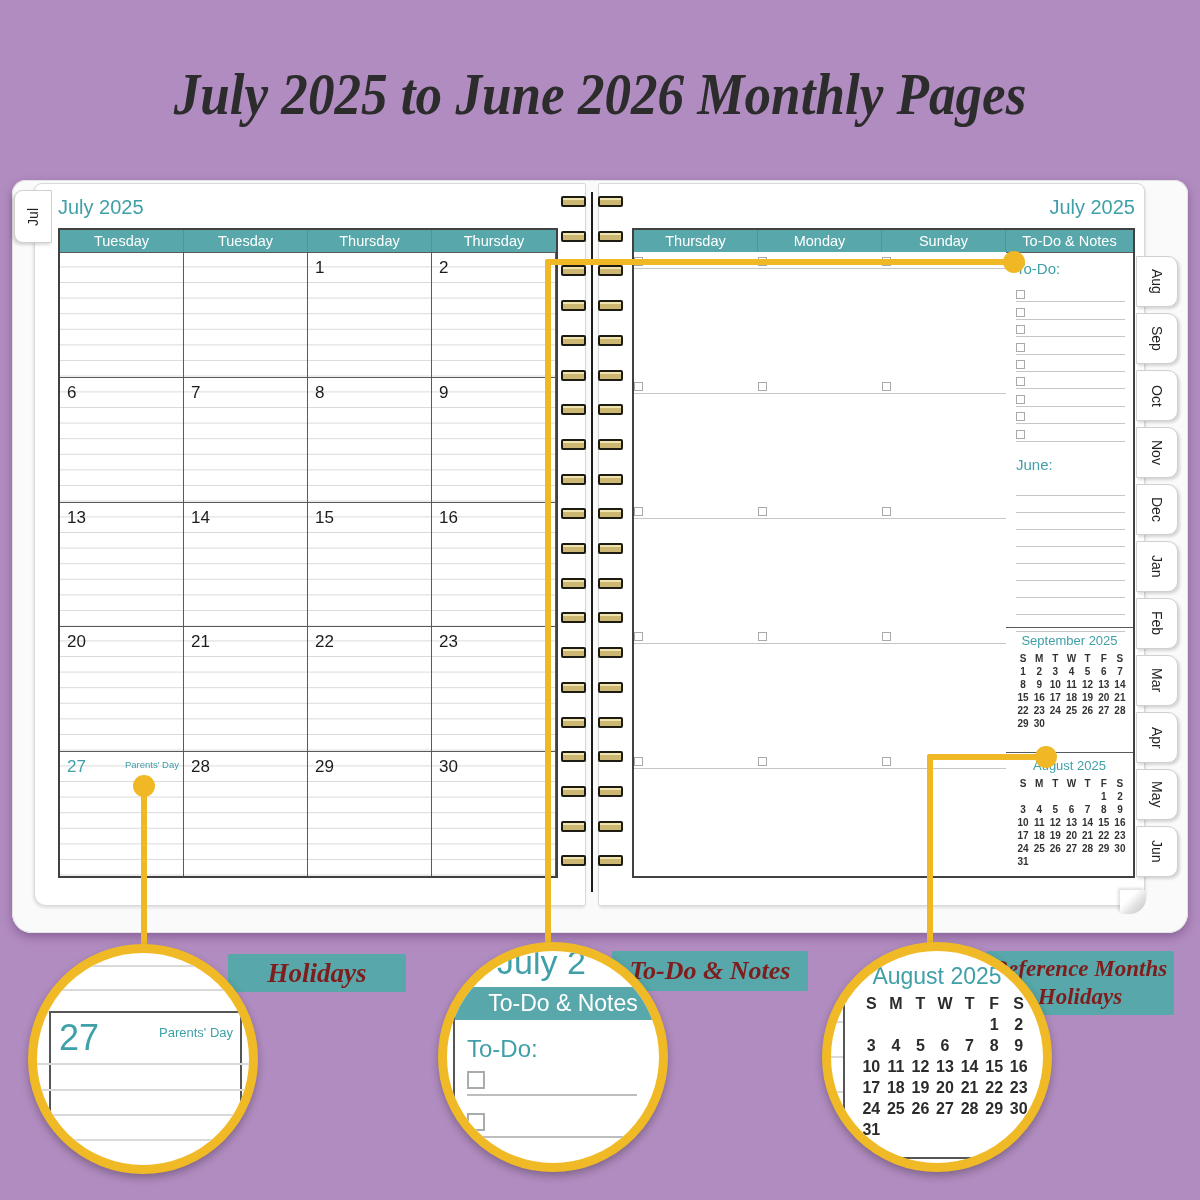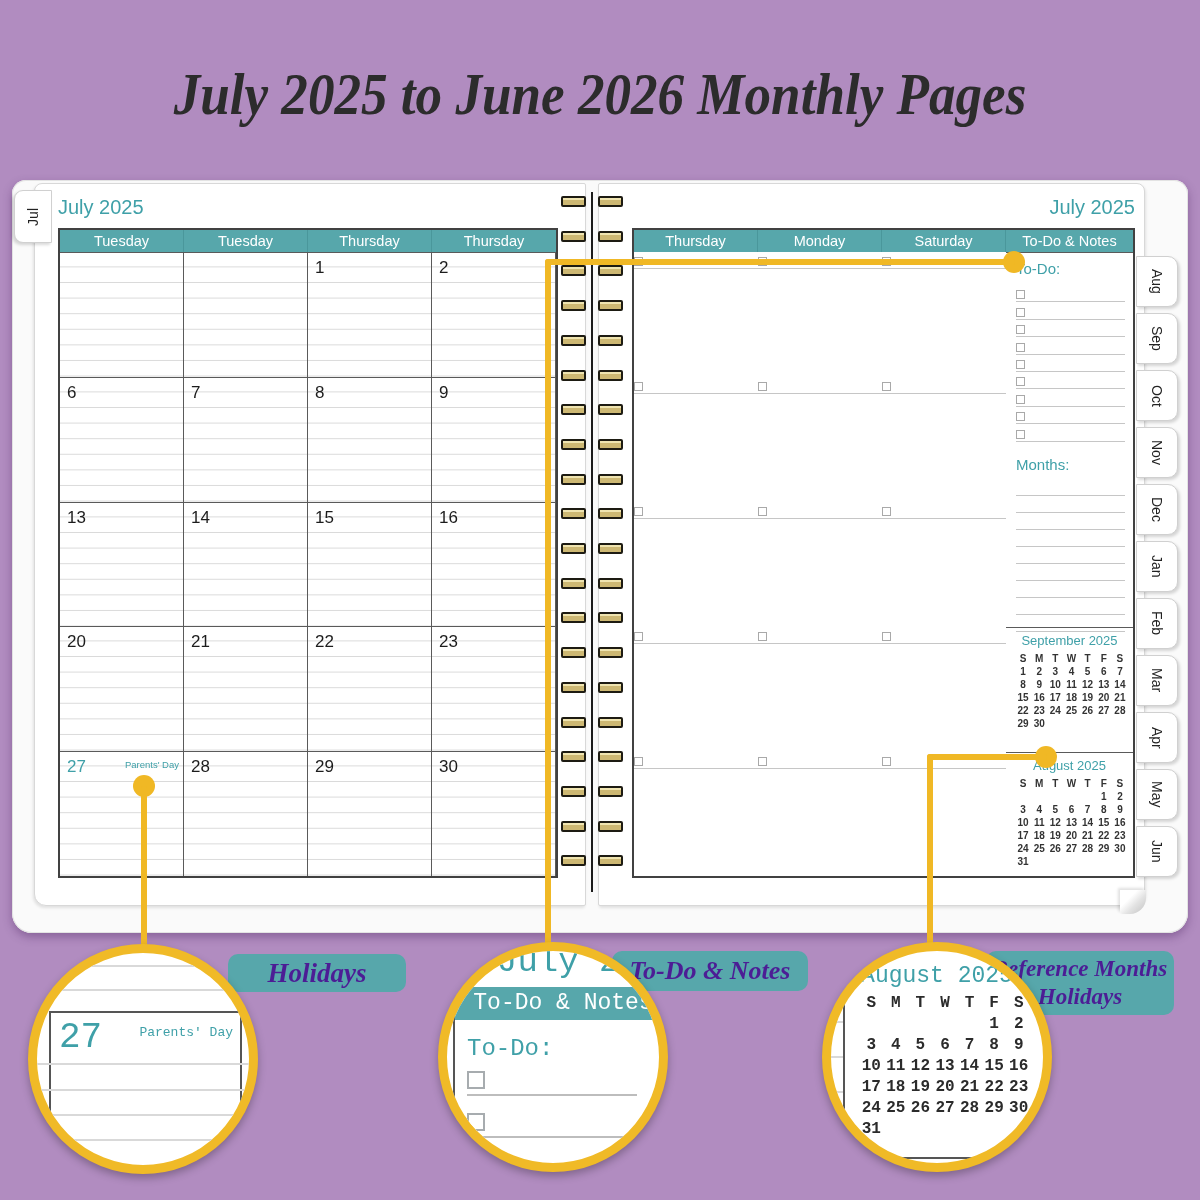--- a/index.html
+++ b/index.html
@@ -75,30 +75,30 @@
   .nline { height:17px; border-bottom:1px solid #c6c6c6; }
   .mini-title { text-align:center; font-size:13px; color:#3fa0a8; margin-bottom:4px; }
   .mini-grid { display:grid; grid-template-columns:repeat(7,1fr); padding:0 5px 0 9px; }
   .mini-grid div { font-size:10px; font-weight:700; color:#333; text-align:center; line-height:13px; }
 
   
   .yline { position:absolute; background:#f0b825; border-radius:3px; z-index:4; }
   .ydot { position:absolute; width:22px; height:22px; border-radius:50%; background:#f0b825; z-index:4; }
 
   
-  .banner { position:absolute; background:#57a7ab; color:#4c1d95; text-align:center;
-    font-family:"Liberation Serif", serif; font-style:italic; font-weight:700; z-index:5; border-radius:10px; }
+  .banner { position:absolute; background:#57a7ab; color:#7f1d1d; text-align:center;
+    font-family:"Liberation Serif", serif; font-style:italic; font-weight:700; z-index:5; border-radius:2px; }
   .banner-1 { left:228px; top:954px; width:178px; height:38px; line-height:38px; font-size:27px; }
   .banner-2 { left:612px; top:951px; width:196px; height:40px; line-height:40px; font-size:26px; }
   .banner-3 { left:986px; top:951px; width:188px; height:64px; font-size:23px; line-height:28px; padding-top:4px; }
 
   
   .mag { position:absolute; width:230px; height:230px; border-radius:50%; background:#fff;
     border:9px solid #f0ba27; box-shadow:0 4px 9px rgba(0,0,0,.28); z-index:6; overflow:hidden; }
-  .mag-inner { position:absolute; inset:0;font-family:Liberation Mono, monospace; }
+  .mag-inner { position:absolute; inset:0; }
   .mag-c1 { left:28px; top:944px; } .mag-c2 { left:438px; top:942px; } .mag-c3 { left:822px; top:942px; }
   .thin-line { position:absolute; height:1.5px; background:#d9d9d9; left:0; right:0; }
   .dark-h { position:absolute; height:2px; background:#555; }
   .dark-v { position:absolute; width:2px; background:#555; }
   .c1-date { position:absolute; left:22px; top:64px; font-size:36px; color:#3fa0a8; }
   .c1-hol  { position:absolute; right:16px; top:72px; font-size:13px; color:#3fa0a8; }
   .c2-title { position:absolute; left:50px; top:-8px; font-size:34px; color:#3fa0a8; }
   .c2-bar { position:absolute; left:6px; top:36px; width:220px; height:33px; background:#57a7ab;
     color:#fff; font-size:23px; text-align:center; line-height:33px; }
   .c2-todo { position:absolute; left:20px; top:84px; font-size:24px; color:#3fa0a8; }
@@ -339,21 +339,21 @@
           <span class="hol"></span>
         </div>
       </div>
   </div>
 
   <div class="month-table mt-right">
     <div class="mt-head">
 
     <div>Thursday</div>
         <div>Monday</div>
-        <div>Saturday</div>
+        <div>Sunday</div>
         <div>To-Do &amp; Notes</div>
       </div>
     <div class="mt-body">
       <div class="todo-col">
         <div class="sec1">
           <div class="todo-label">To-Do:</div>
           <div>
 
           <div class="ckrow">
                 <span class="ckbox"></span>
@@ -376,21 +376,21 @@
               <div class="ckrow">
                 <span class="ckbox"></span>
               </div>
               <div class="ckrow">
                 <span class="ckbox"></span>
               </div>
               <div class="ckrow">
                 <span class="ckbox"></span>
               </div>
             </div>
-          <div class="notes-label">Months:</div>
+          <div class="notes-label">June:</div>
           <div>
 
           <div class="nline"></div>
               <div class="nline"></div>
               <div class="nline"></div>
               <div class="nline"></div>
               <div class="nline"></div>
               <div class="nline"></div>
               <div class="nline"></div>
               <div class="nline"></div>

